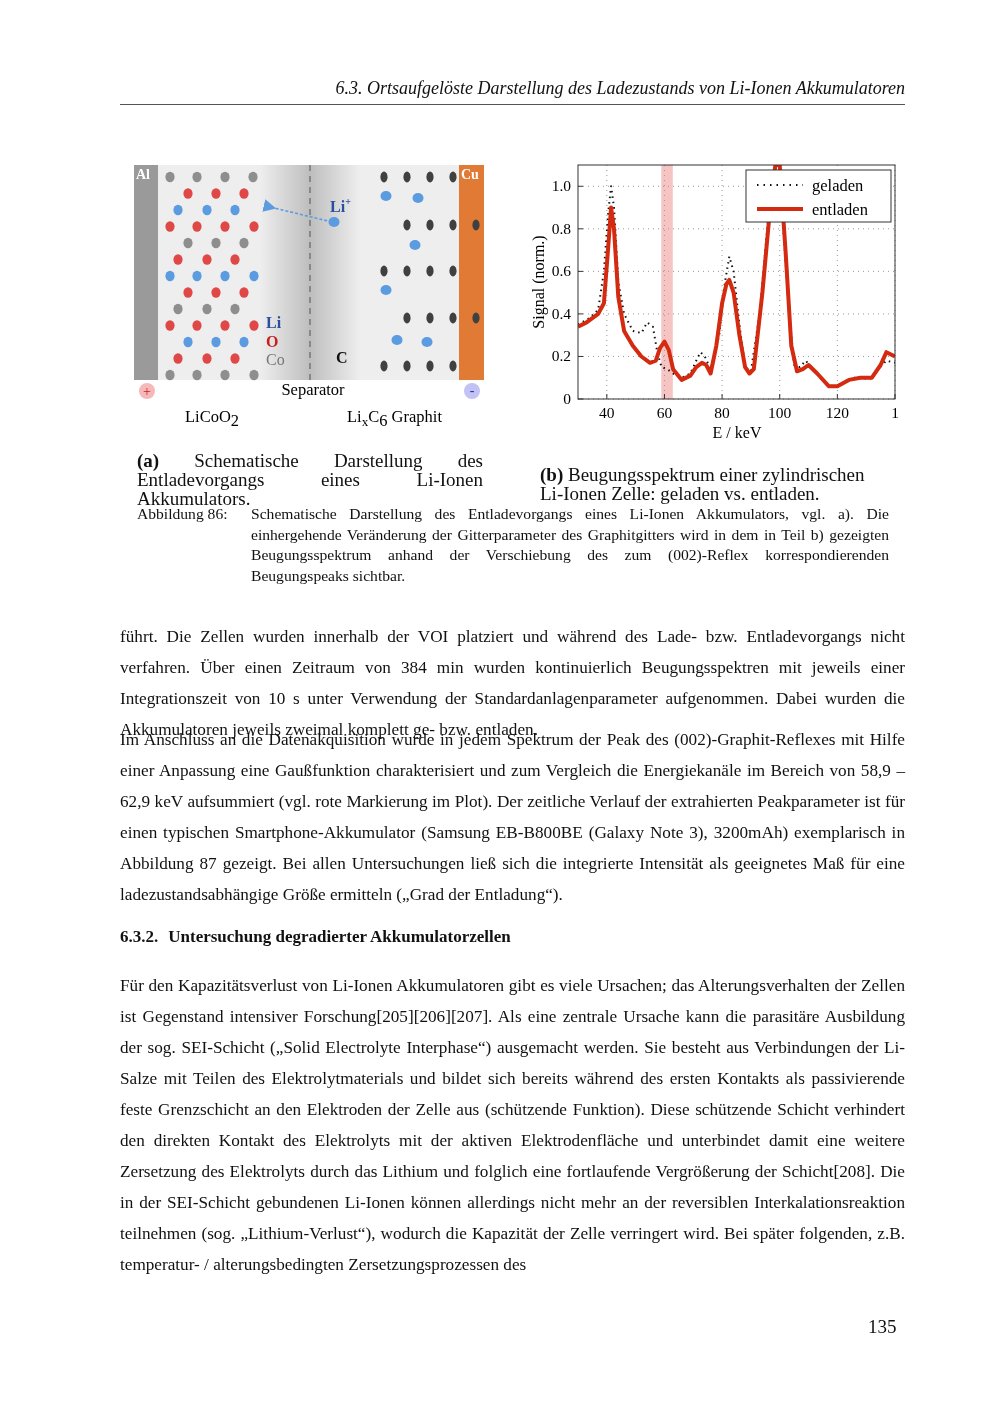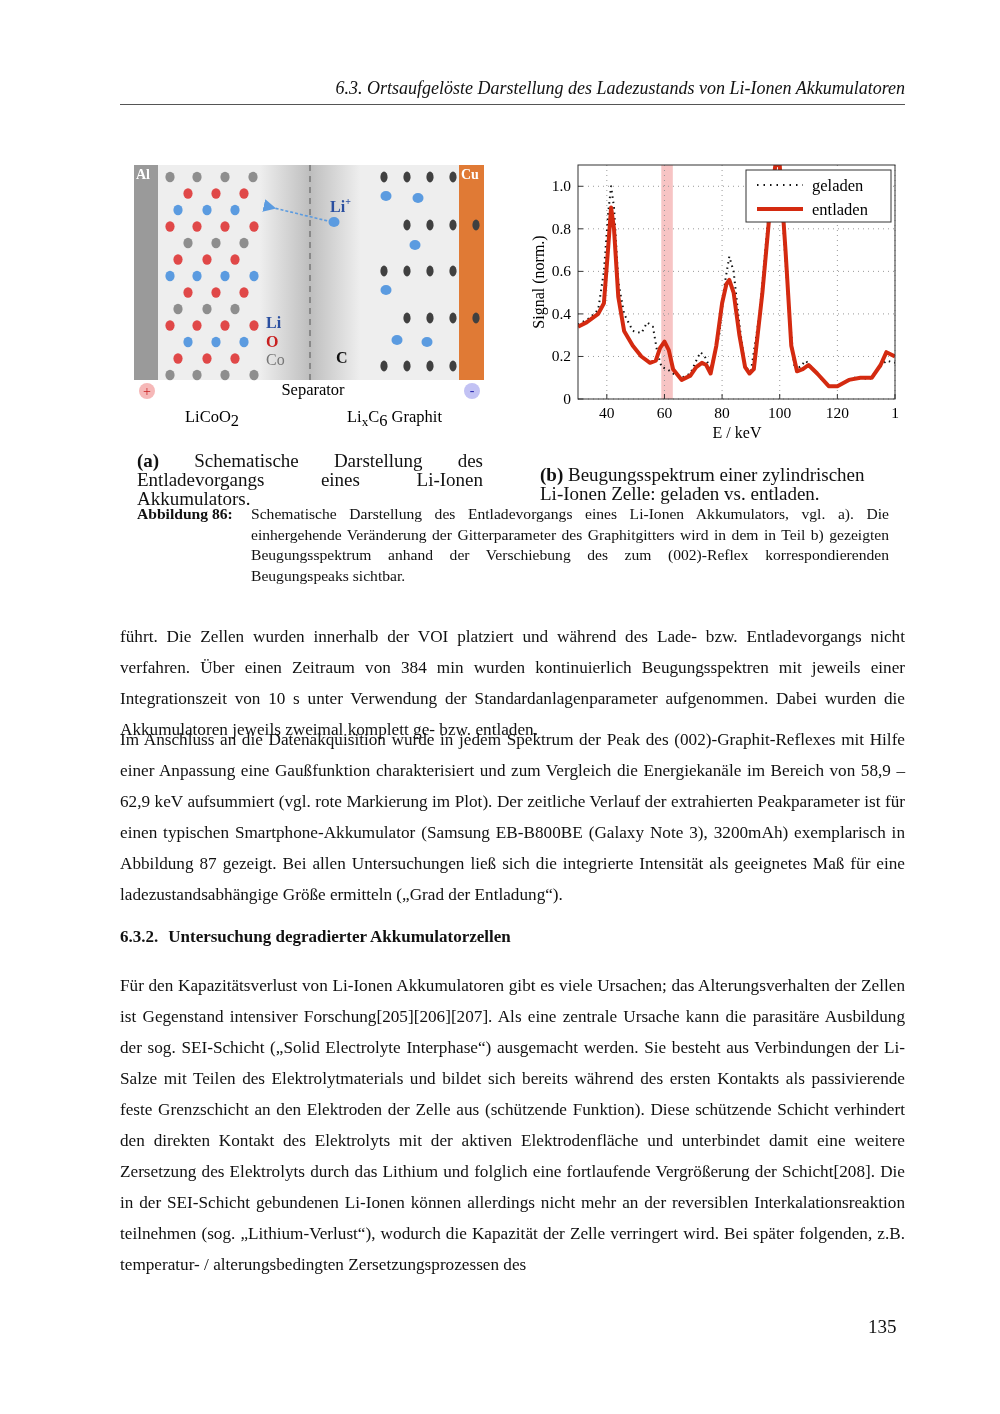--- a/index.html
+++ b/index.html
@@ -7,21 +7,21 @@
   .abs{position:absolute;}
   .running-head{left:120px;top:78px;width:785px;text-align:right;font-style:italic;font-size:18px;font-family:"Liberation Serif",serif;}
   .head-rule{left:120px;top:104px;width:785px;height:1px;background:#555;}
   .para{left:120px;width:785px;font-family:"Liberation Serif",serif;font-size:17.2px;line-height:31px;text-align:justify;}
   .para p{margin:0;}
   .sec{left:120px;top:927px;font-family:"Liberation Serif",serif;font-weight:bold;font-size:17px;}
   .sec .num{margin-right:10px;}
   .subcap{font-family:"Liberation Serif",serif;font-size:19px;line-height:19px;}
   .subcap b{font-weight:bold;}
   .maincap{left:137px;top:504px;width:752px;font-family:"Liberation Serif",serif;font-size:15.6px;line-height:20.5px;}
-  .maincap .lbl{position:absolute;left:0;top:0;font-weight:bold;}
+  .maincap .lbl{position:absolute;left:0;top:0;font-weight:normal;}
   .maincap .txt{margin-left:114px;text-align:justify;}
   .pageno{left:868px;top:1316px;font-family:"Liberation Serif",serif;font-size:19px;}
   svg text{font-family:"Liberation Serif",serif;}
 </style>
 </head>
 <body>
 
 <div class="abs running-head">6.3.  Ortsaufgelöste Darstellung des Ladezustands von Li-Ionen Akkumulatoren</div>
 <div class="abs head-rule"></div>
 

